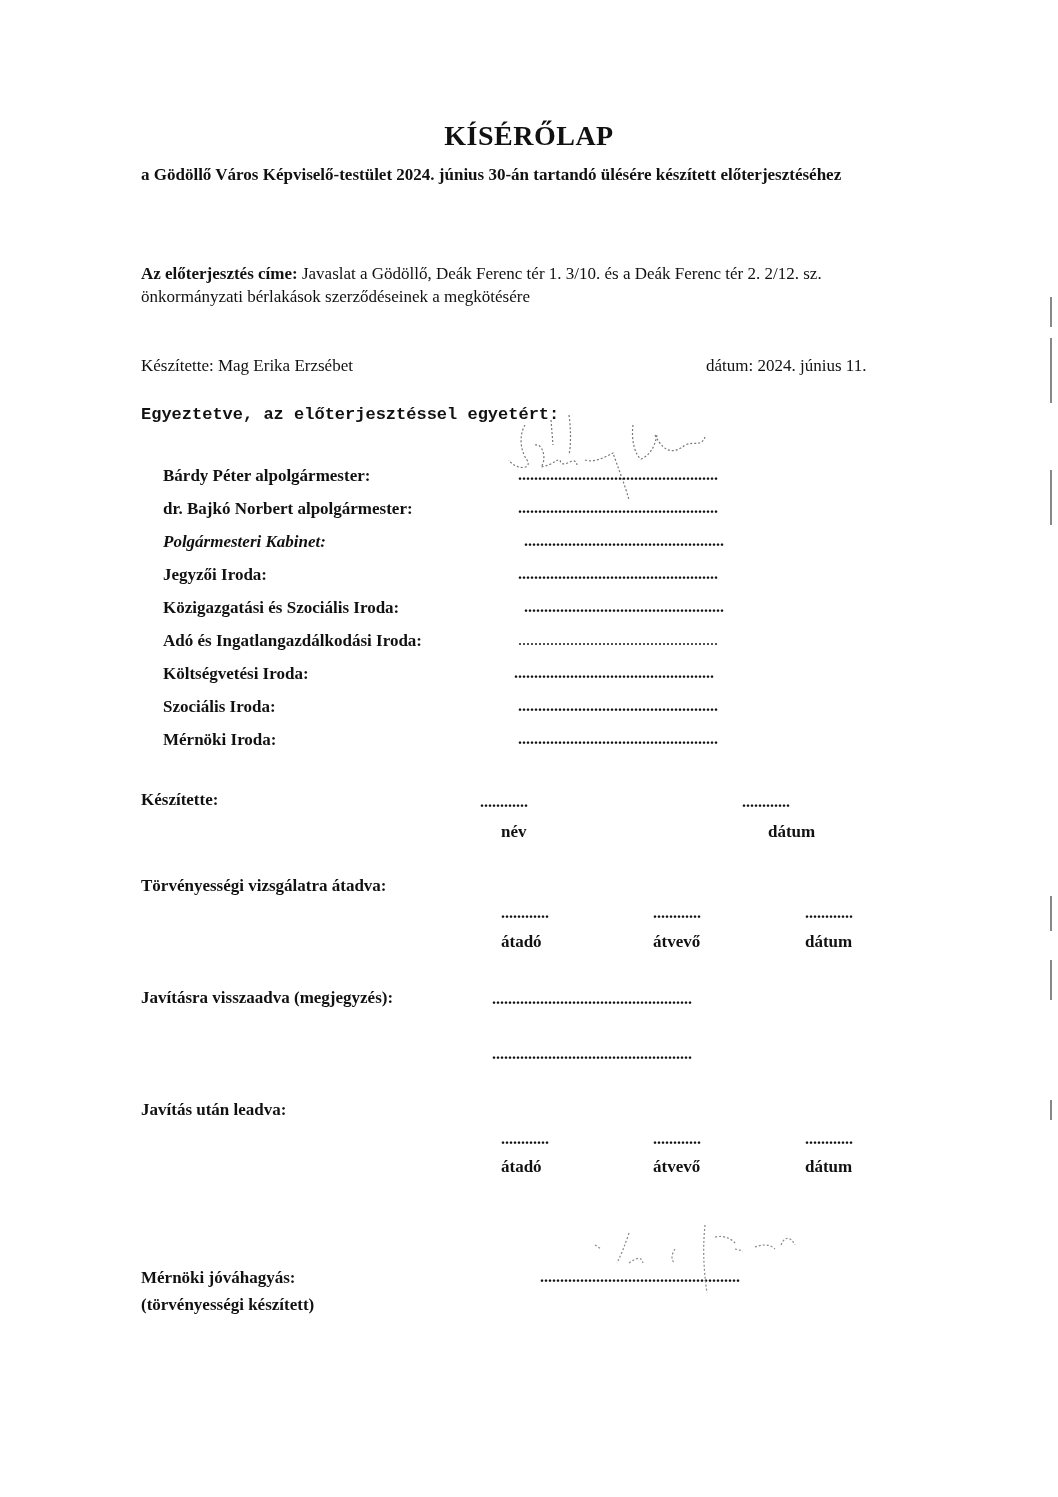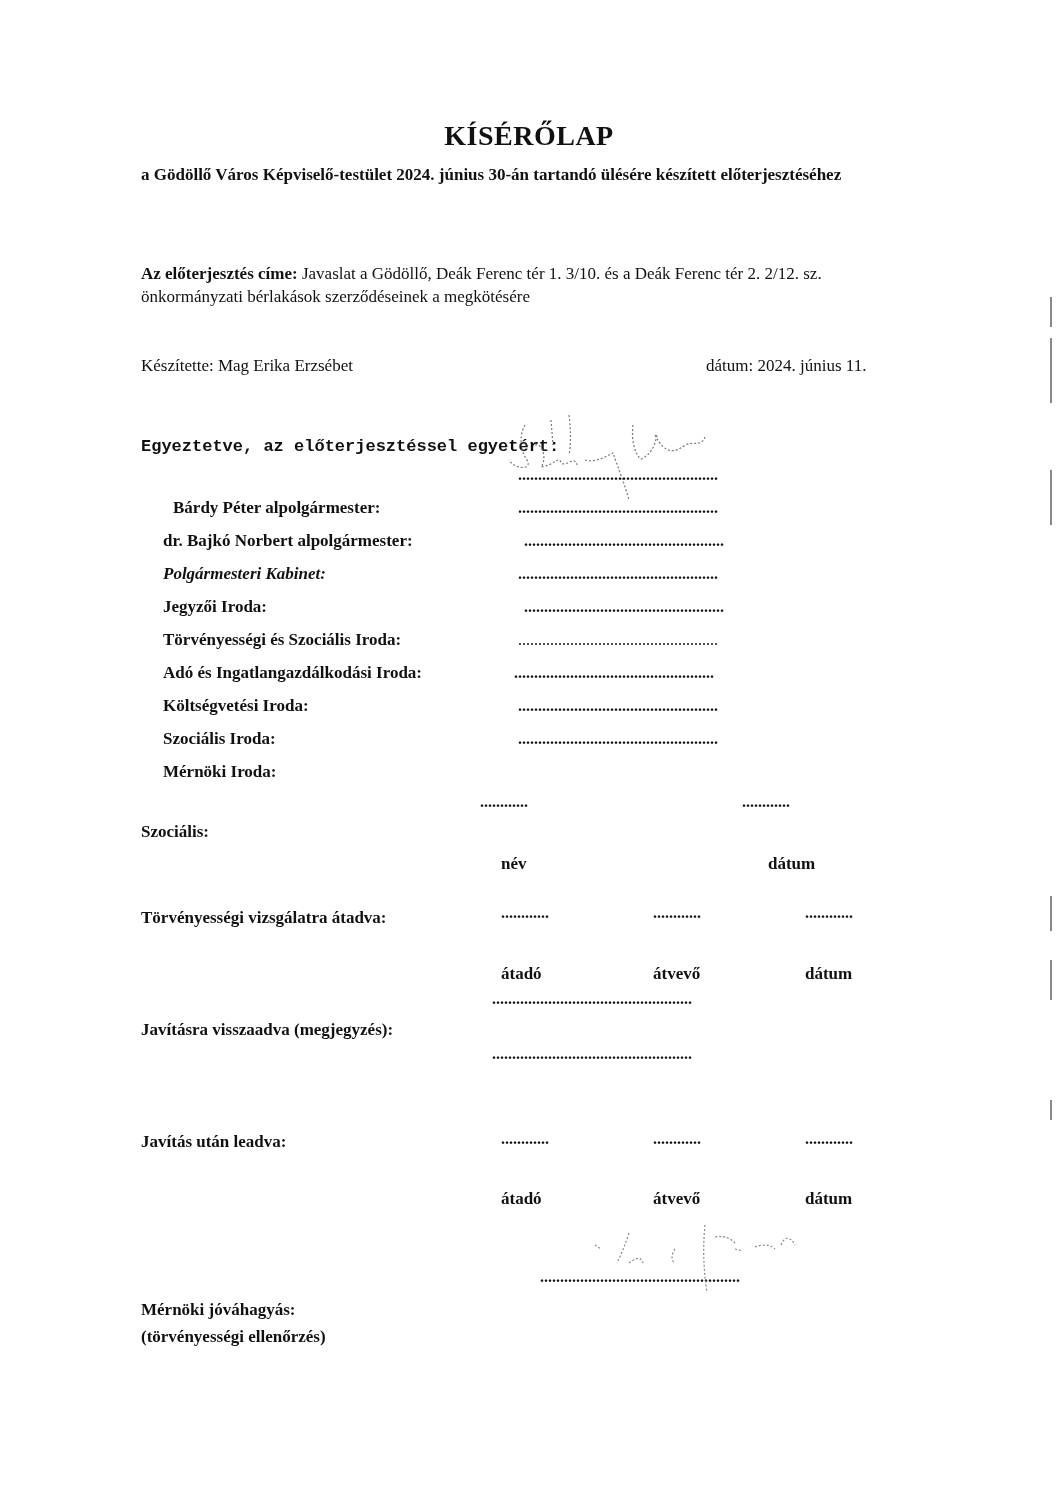--- a/index.html
+++ b/index.html
@@ -2,21 +2,21 @@
 <html><head>
 <meta charset="utf-8">
 <style>
   html, body { margin: 0; padding: 0; background: #ffffff; }
   body {
     width: 1058px; height: 1497px; position: relative; overflow: hidden;
     font-family: "Liberation Serif", "DejaVu Serif", serif;
     color: #111111;
   }
   .abs { position: absolute; white-space: nowrap; }
-  .b { font-weight: bold; margin-top: 32px; }
+  .b { font-weight: bold; }
   .title { left: 0; width: 1058px; top: 120px; text-align: center; font-size: 28px; font-weight: bold; letter-spacing: 0.5px; }
   .subtitle { left: 141px; width: 806px; top: 163px; font-size: 17px; font-weight: bold; line-height: 23px; white-space: normal; text-align: justify; text-align-last: left; }
   .subject { left: 141px; top: 262px; width: 780px; font-size: 17px; line-height: 23px; white-space: normal; }
   .body { font-size: 17px; }
   .dots { font-size: 16px; letter-spacing: 0px; font-weight: bold; overflow: hidden; }
   .center { text-align: left; }
   .sig svg { overflow: visible; }
   .edge-mark { position: absolute; width: 2px; background: #888; }
 </style>
 </head>
@@ -29,33 +29,33 @@
 
   <div class="abs subject">
     <span class="b">Az előterjesztés címe:</span><span> Javaslat a Gödöllő, Deák Ferenc tér 1. 3/10. és a Deák Ferenc tér 2. 2/12. sz. önkormányzati bérlakások szerződéseinek a megkötésére</span>
   </div>
 
   <div class="abs body" style="left:141px; top:356px;">Készítette: Mag Erika Erzsébet</div>
   <div class="abs body" style="left:706px; top:356px;">dátum: 2024. június 11.</div>
 
   <div class="abs body b" style="left:141px; top:405px;font-family:Liberation Mono, monospace;">Egyeztetve, az előterjesztéssel egyetért:</div>
 
-  <div class="abs body b" style="left:173px; top:466px;text-align:center;">Bárdy Péter alpolgármester:</div>
+  <div class="abs body b" style="left:163px; top:466px;text-align:center;">Bárdy Péter alpolgármester:</div>
   <div class="abs dots" style="left:518px; top:466px; width:302px;">..................................................</div>
 
   <div class="abs body b" style="left:163px; top:499px;">dr. Bajkó Norbert alpolgármester:</div>
   <div class="abs dots" style="left:518px; top:499px; width:300px;">..................................................</div>
 
   <div class="abs body b" style="left:163px; top:532px;font-style:italic;">Polgármesteri Kabinet:</div>
   <div class="abs dots" style="left:524px; top:532px; width:294px;">..................................................</div>
 
   <div class="abs body b" style="left:163px; top:565px;">Jegyzői Iroda:</div>
   <div class="abs dots" style="left:518px; top:565px; width:300px;">..................................................</div>
 
-  <div class="abs body b" style="left:163px; top:598px;">Törvényességi és Szociális Iroda:</div>
+  <div class="abs body b" style="left:163px; top:598px;">Közigazgatási és Szociális Iroda:</div>
   <div class="abs dots" style="left:524px; top:598px; width:300px;">..................................................</div>
 
   <div class="abs body b" style="left:163px; top:631px;">Adó és Ingatlangazdálkodási Iroda:</div>
   <div class="abs dots" style="left:518px; top:631px; width:304px; font-weight:normal;">..................................................</div>
 
   <div class="abs body b" style="left:163px; top:664px;">Költségvetési Iroda:</div>
   <div class="abs dots" style="left:514px; top:664px; width:310px;">..................................................</div>
 
   <div class="abs body b" style="left:163px; top:697px;">Szociális Iroda:</div>
   <div class="abs dots" style="left:518px; top:697px; width:306px;">..................................................</div>
@@ -70,21 +70,21 @@
         <path d="M30 30 C38 28, 42 45, 36 52 C50 50, 54 40, 56 48 C62 52, 70 40, 72 50"></path>
         <path d="M46 5 L48 30"></path>
         <path d="M64 0 C66 15, 66 30, 64 40"></path>
         <path d="M80 45 C90 48, 100 42, 108 38 C112 50, 120 70, 124 85"></path>
         <path d="M128 10 C126 25, 130 40, 136 44 C146 40, 150 30, 152 20"></path>
         <path d="M150 20 C160 40, 170 38, 180 30 C190 26, 196 32, 200 22"></path>
       </g>
     </svg>
   </div>
 
-  <div class="abs body b" style="left:141px; top:790px;">Szociális:</div>
+  <div class="abs body b" style="left:141px; top:790px;">Készítette:</div>
   <div class="abs dots" style="left:480px; top:793px; width:76px;">............</div>
   <div class="abs body b" style="left:501px; top:822px;">név</div>
   <div class="abs dots" style="left:742px; top:793px; width:92px;">............</div>
   <div class="abs body b" style="left:768px; top:822px;">dátum</div>
 
   <div class="abs body b" style="left:141px; top:876px;">Törvényességi vizsgálatra átadva:</div>
   <div class="abs dots" style="left:501px; top:904px; width:78px;">............</div>
   <div class="abs dots" style="left:653px; top:904px; width:78px;">............</div>
   <div class="abs dots" style="left:805px; top:904px; width:78px;">............</div>
   <div class="abs body b center" style="left:501px; width:78px; top:932px;">átadó</div>
@@ -97,21 +97,21 @@
 
   <div class="abs body b" style="left:141px; top:1100px;">Javítás után leadva:</div>
   <div class="abs dots" style="left:501px; top:1130px; width:78px;">............</div>
   <div class="abs dots" style="left:653px; top:1130px; width:78px;">............</div>
   <div class="abs dots" style="left:805px; top:1130px; width:78px;">............</div>
   <div class="abs body b center" style="left:501px; width:78px; top:1157px;">átadó</div>
   <div class="abs body b center" style="left:653px; width:78px; top:1157px;">átvevő</div>
   <div class="abs body b center" style="left:805px; width:78px; top:1157px;">dátum</div>
 
   <div class="abs body b" style="left:141px; top:1268px;">Mérnöki jóváhagyás:</div>
-  <div class="abs body b" style="left:141px; top:1295px;">(törvényességi ellenőrzés)</div>
+  <div class="abs body b" style="left:141px; top:1295px;">(törvényességi készített)</div>
   <div class="abs dots" style="left:540px; top:1268px; width:274px;">..................................................</div>
 
   <div class="abs sig" style="left:585px; top:1225px; width:260px; height:70px;">
     <svg width="260" height="70" viewBox="0 0 260 70">
       <g fill="none" stroke="#888" stroke-width="1.2" stroke-dasharray="2,2">
         <path d="M10 20 L16 24"></path>
         <path d="M44 8 C40 20, 36 30, 32 38"></path>
         <path d="M44 38 C50 34, 56 30, 58 38"></path>
         <path d="M90 24 C86 30, 86 36, 90 38"></path>
         <path d="M120 0 C118 20, 118 40, 122 68"></path>

